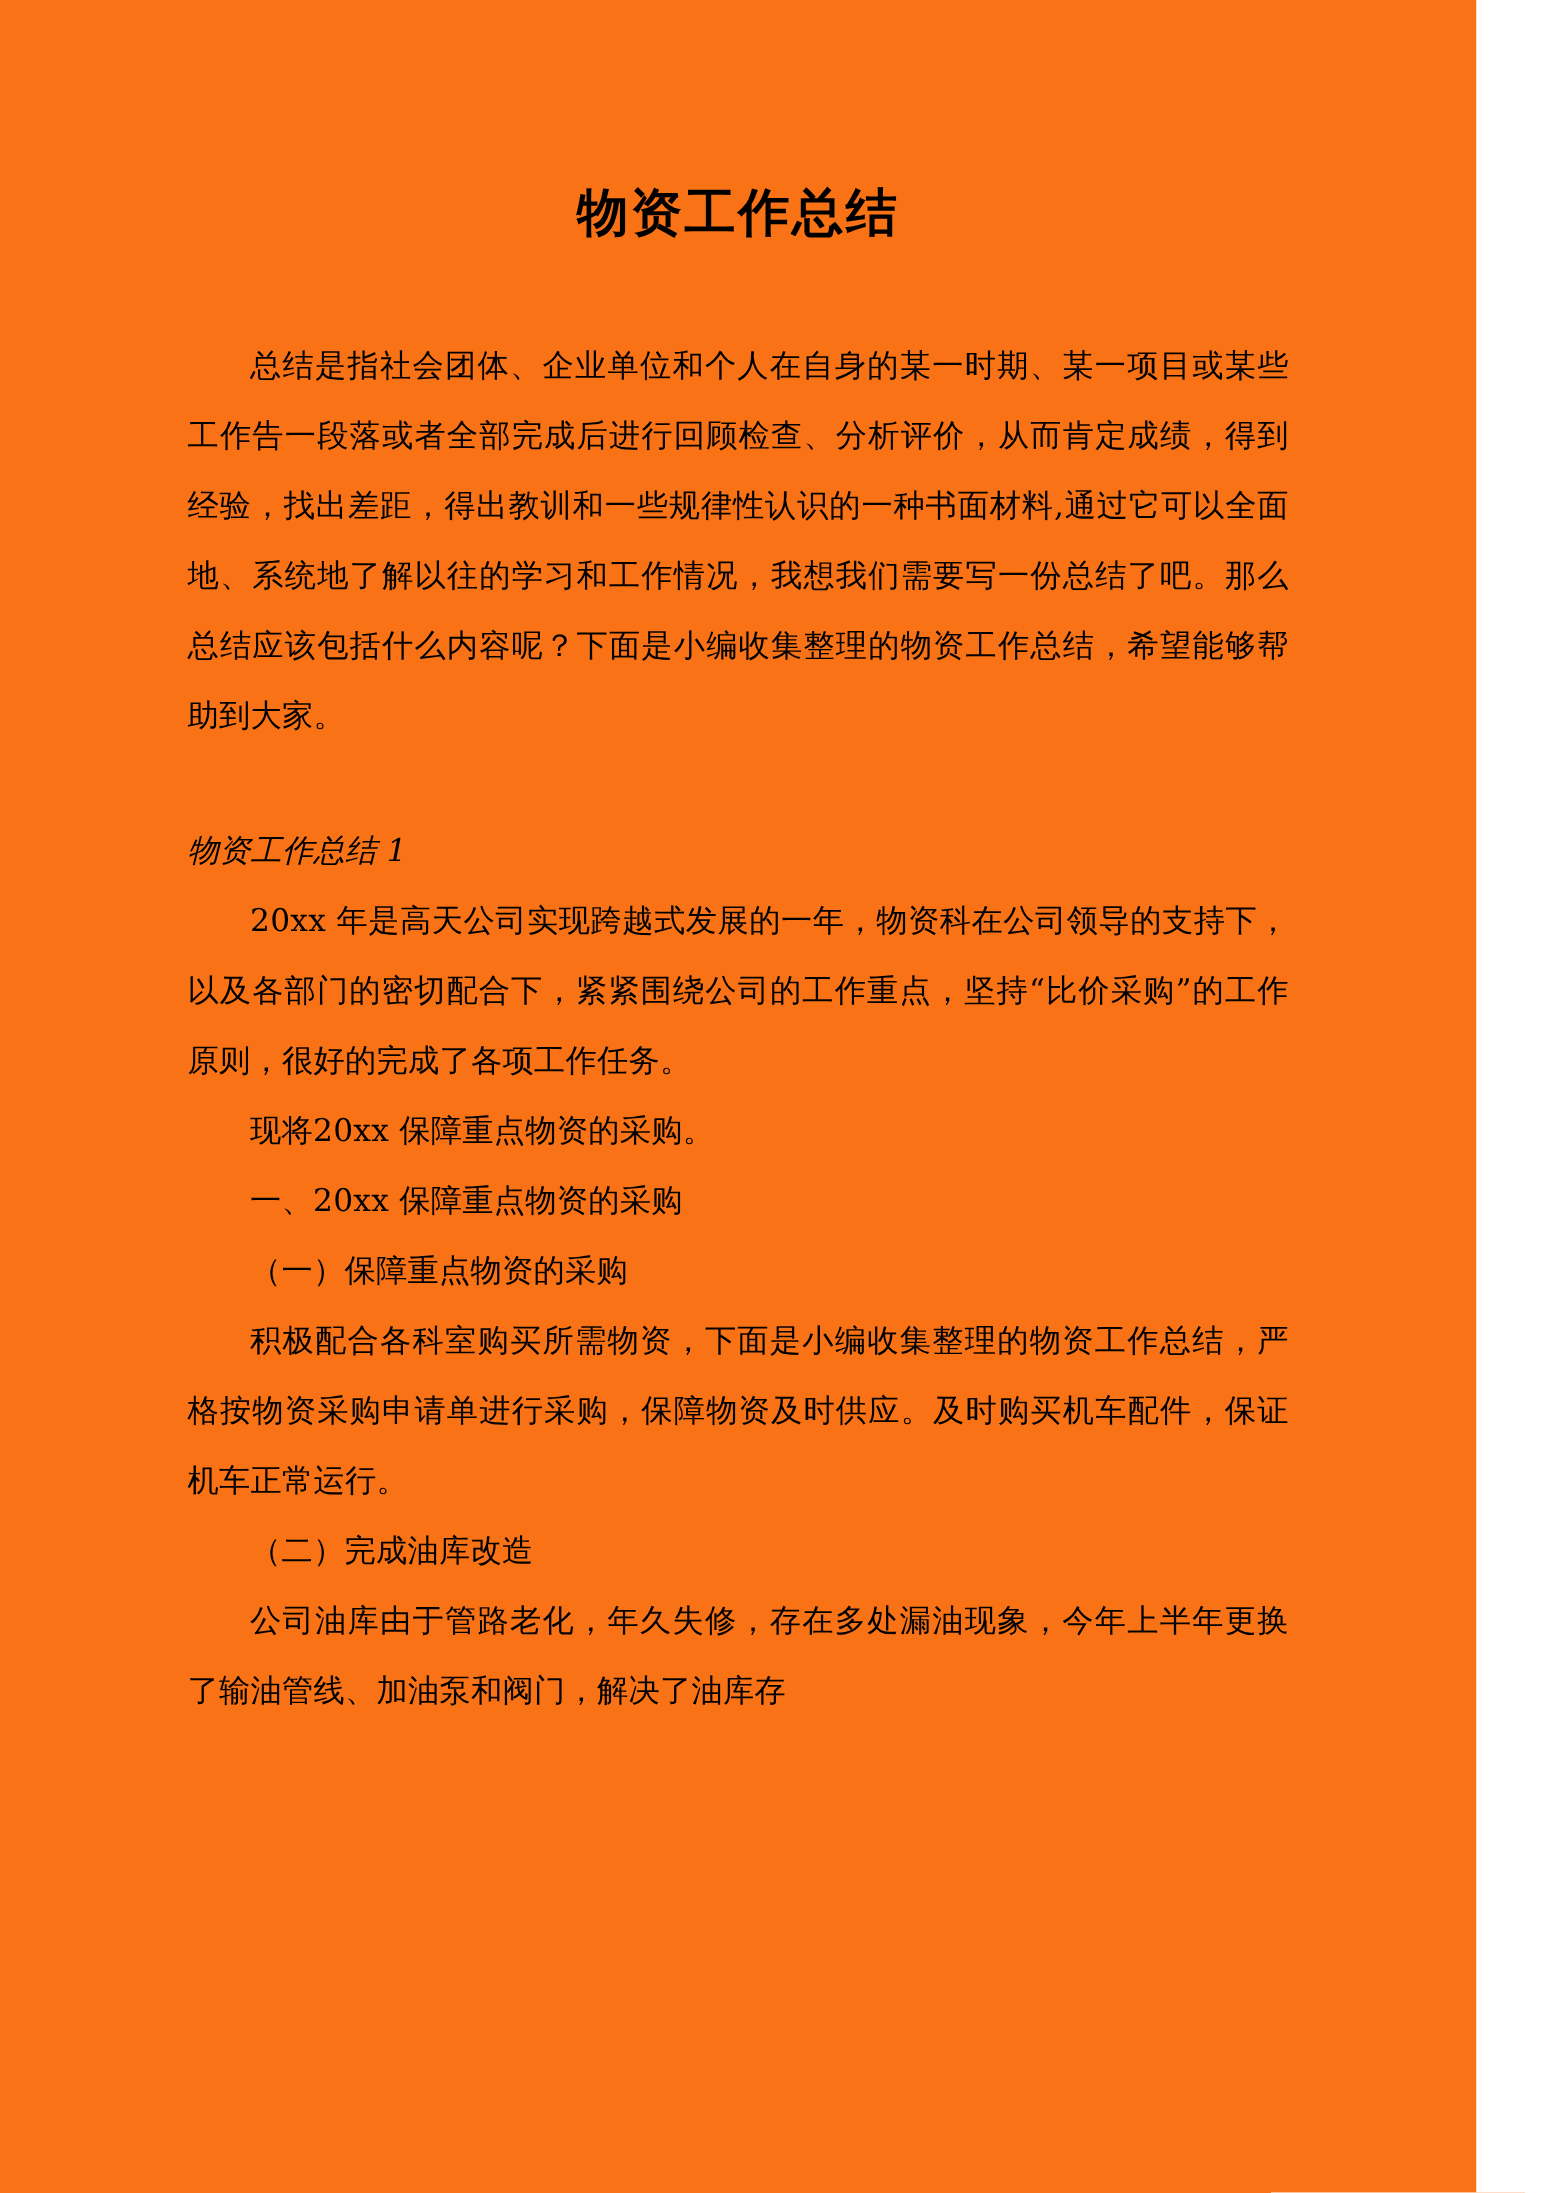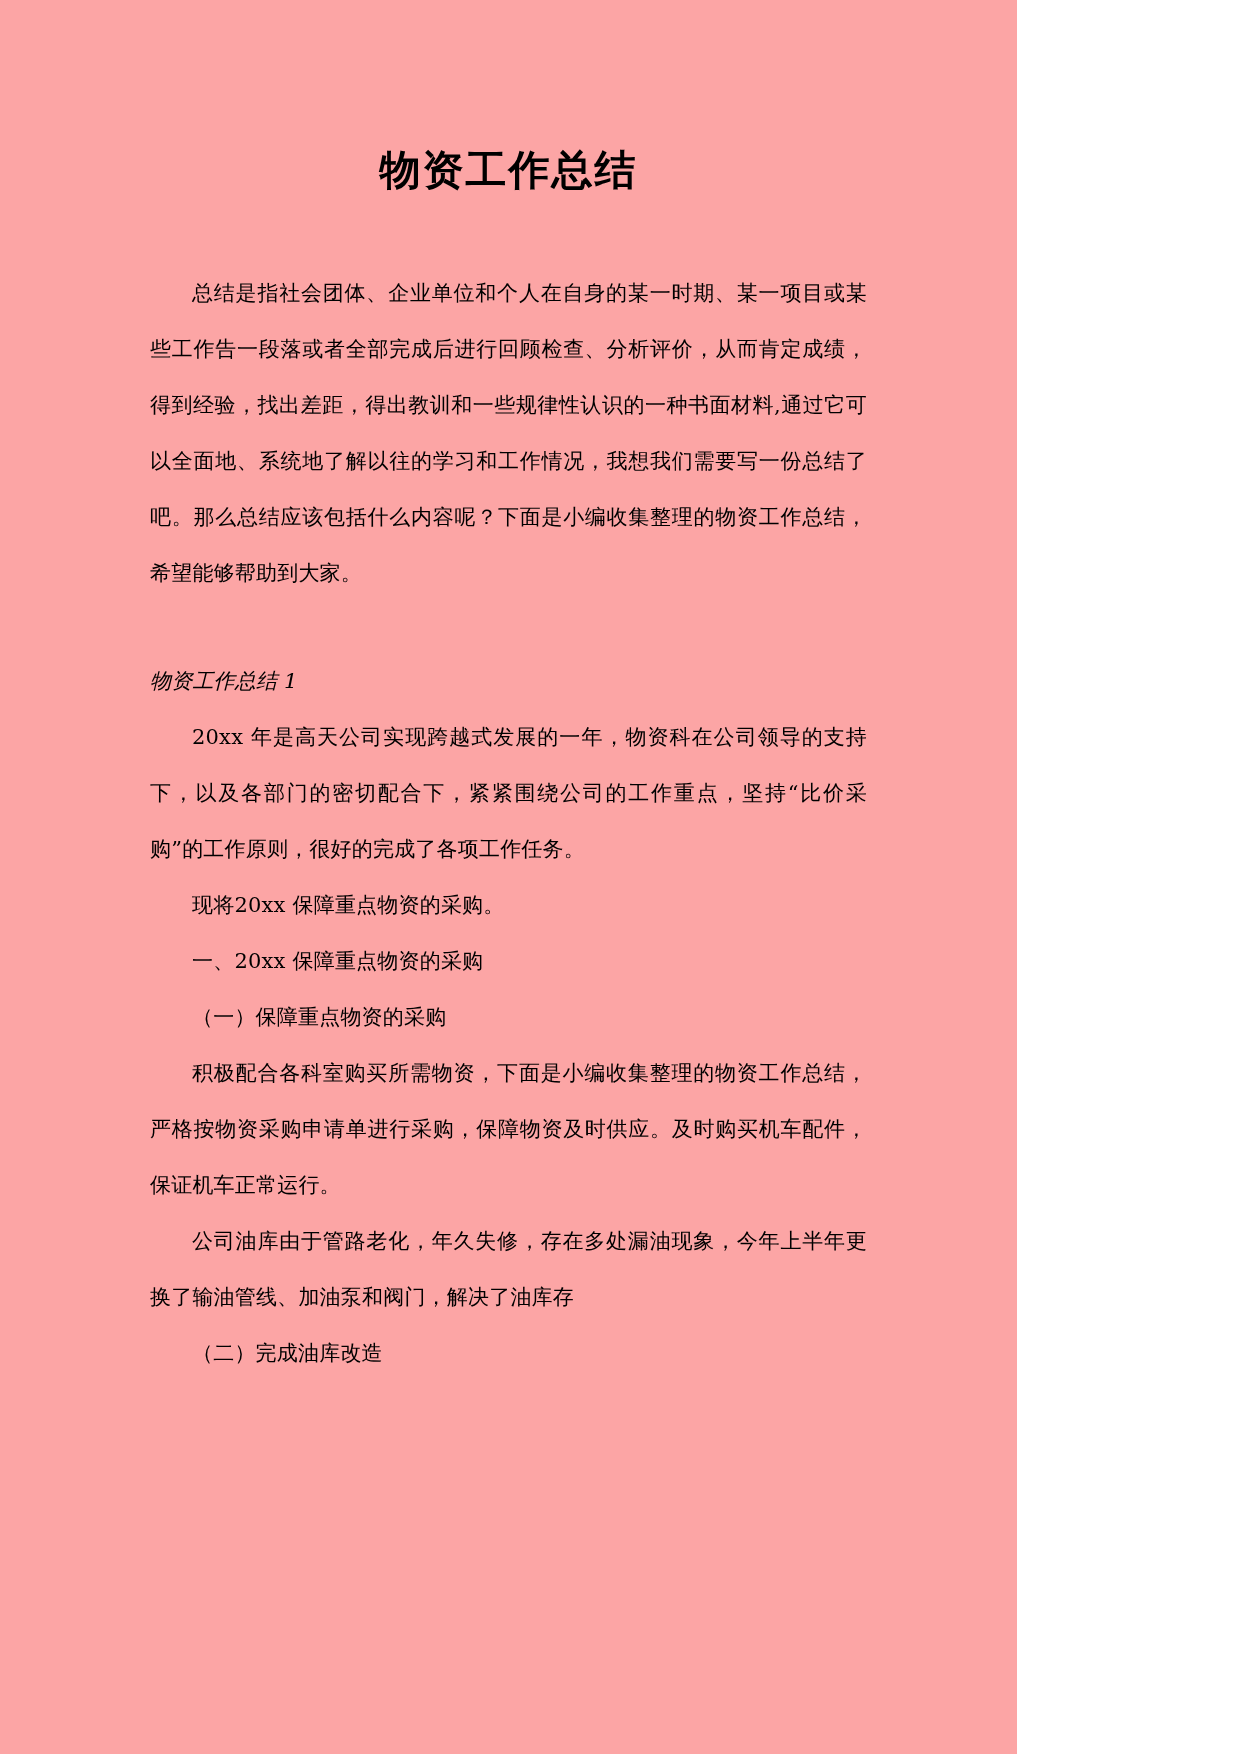--- a/index.html
+++ b/index.html
@@ -1,43 +1,43 @@
 <!DOCTYPE html>
 <html><head>
 <meta charset="utf-8">
 <style>
   html, body {
     margin: 0;
     padding: 0;
     background: #ffffff;
   }
   .page {
-    width: 1017px;
+    width: 1181px;
     height: 1754px;
-    background: #fca5a5;
+    background: #f97316;
     position: relative;
     box-sizing: border-box;
     padding: 120px 150px 114px 150px;
     font-family: "DejaVu Serif", "Liberation Serif", serif;
     color: #000000;
   }
   .doc-title {
     text-align: center;
     font-family: "DejaVu Sans", "Liberation Sans", sans-serif;
     font-weight: bold;
     font-size: 41px;
     letter-spacing: 2px;
     margin: 22px 0 0 0;
     line-height: 1.4;
   }
   .body-block {
     margin-top: 66px;
   }
   .para {
-    font-size: 21px;
+    font-size: 25px;
     line-height: 56px;
     text-align: justify;
     text-justify: inter-ideograph;
     margin: 0;
     letter-spacing: 0.2px;
   }
   .indent {
     text-indent: 2em;
   }
   .gap-lg {
@@ -59,18 +59,18 @@
 
     <p class="para indent">总结是指社会团体、企业单位和个人在自身的某一时期、某一项目或某些工作告一段落或者全部完成后进行回顾检查、分析评价，从而肯定成绩，得到经验，找出差距，得出教训和一些规律性认识的一种书面材料,通过它可以全面地、系统地了解以往的学习和工作情况，我想我们需要写一份总结了吧。那么总结应该包括什么内容呢？下面是小编收集整理的物资工作总结，希望能够帮助到大家。</p>
 
     <p class="para noindent gap-lg">物资工作总结 1</p>
 
     <p class="para indent">20xx 年是高天公司实现跨越式发展的一年，物资科在公司领导的支持下，以及各部门的密切配合下，紧紧围绕公司的工作重点，坚持“比价采购”的工作原则，很好的完成了各项工作任务。</p>
     <p class="para indent">现将20xx 保障重点物资的采购。</p>
     <p class="para indent">一、20xx 保障重点物资的采购</p>
     <p class="para indent">（一）保障重点物资的采购</p>
     <p class="para indent">积极配合各科室购买所需物资，下面是小编收集整理的物资工作总结，严格按物资采购申请单进行采购，保障物资及时供应。及时购买机车配件，保证机车正常运行。</p>
+    <p class="para indent">（二）完成油库改造</p>
     <p class="para indent">公司油库由于管路老化，年久失修，存在多处漏油现象，今年上半年更换了输油管线、加油泵和阀门，解决了油库存</p>
-    <p class="para indent">（二）完成油库改造</p>
 
   </div>
 
 </div>
 
 </body></html>

